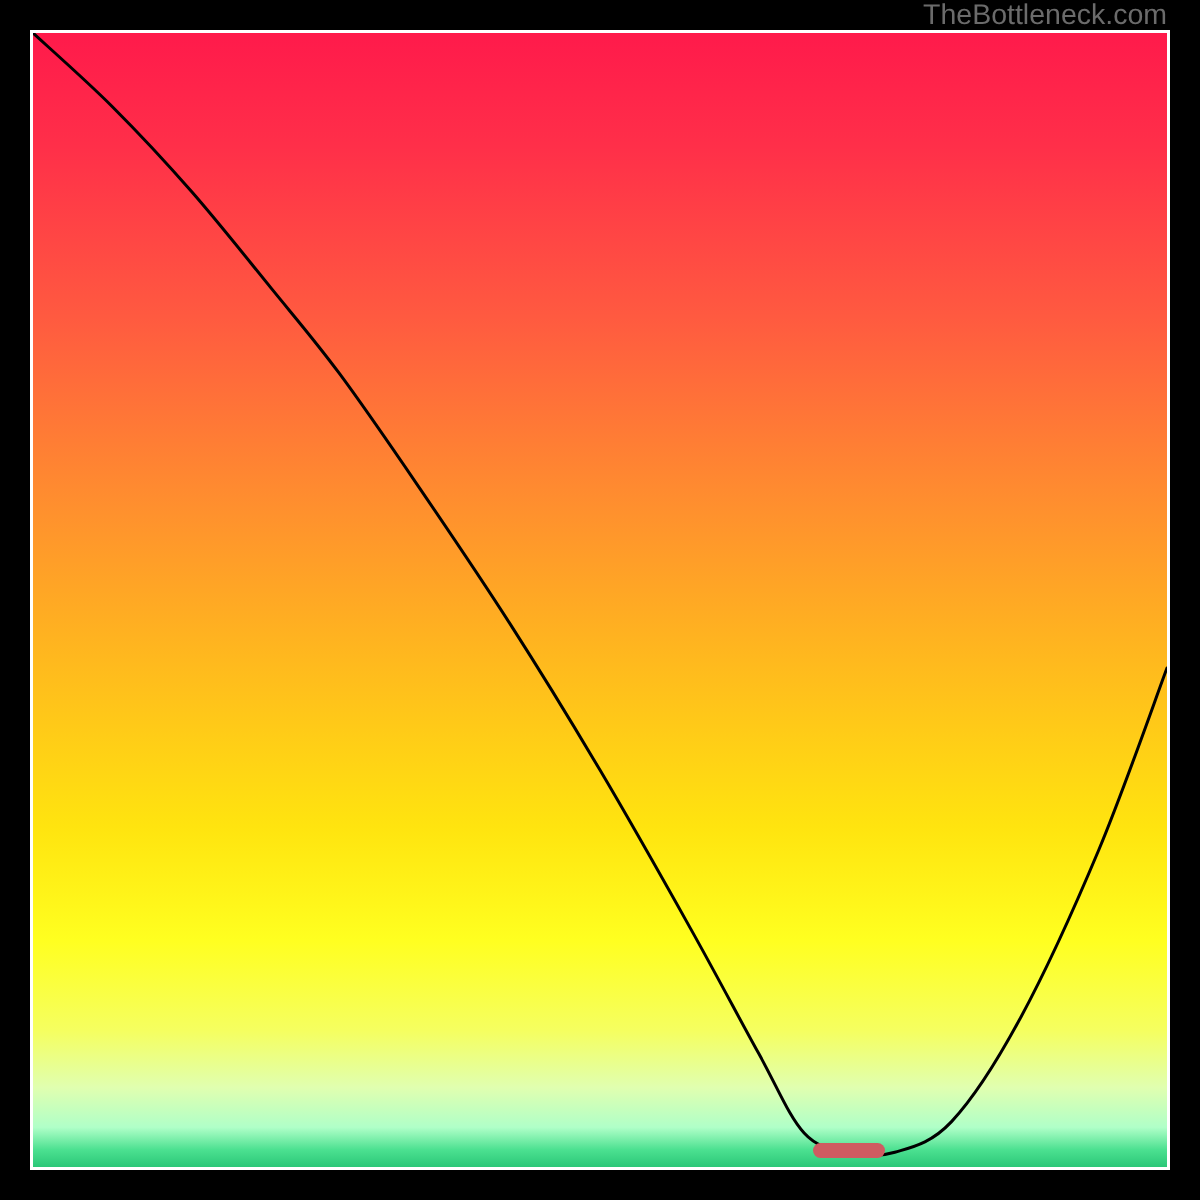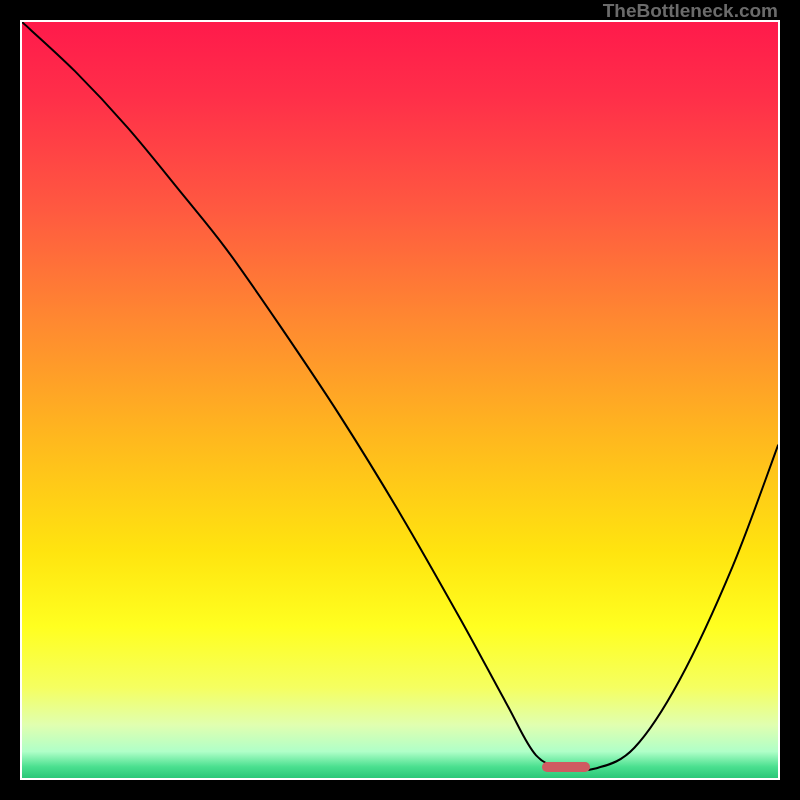--- a/index.html
+++ b/index.html
@@ -39,21 +39,21 @@
     top: 0;
     width: 100%;
     height: 100%;
   }
   .watermark {
     position: absolute;
     top: 0px;
     right: 22px;
     font-family: Arial, Helvetica, sans-serif;
     font-size: 19px;
-    font-weight: 700;
+    font-weight: 400;
     color: #6b6b6b;
   }
   .marker {
     position: absolute;
     height: 10px;
     border-radius: 5px;
     background: #cf5b61;
     transform: translate(-50%, -50%);
   }
 </style>

